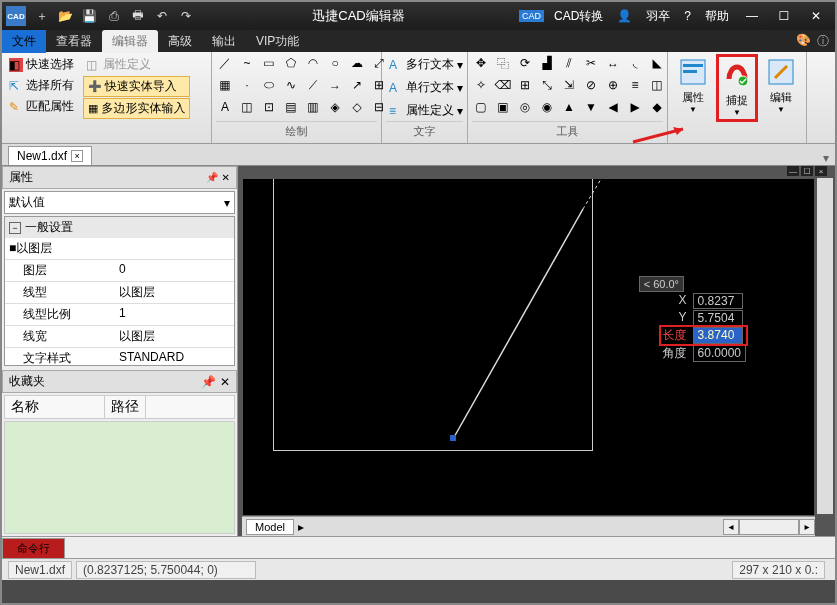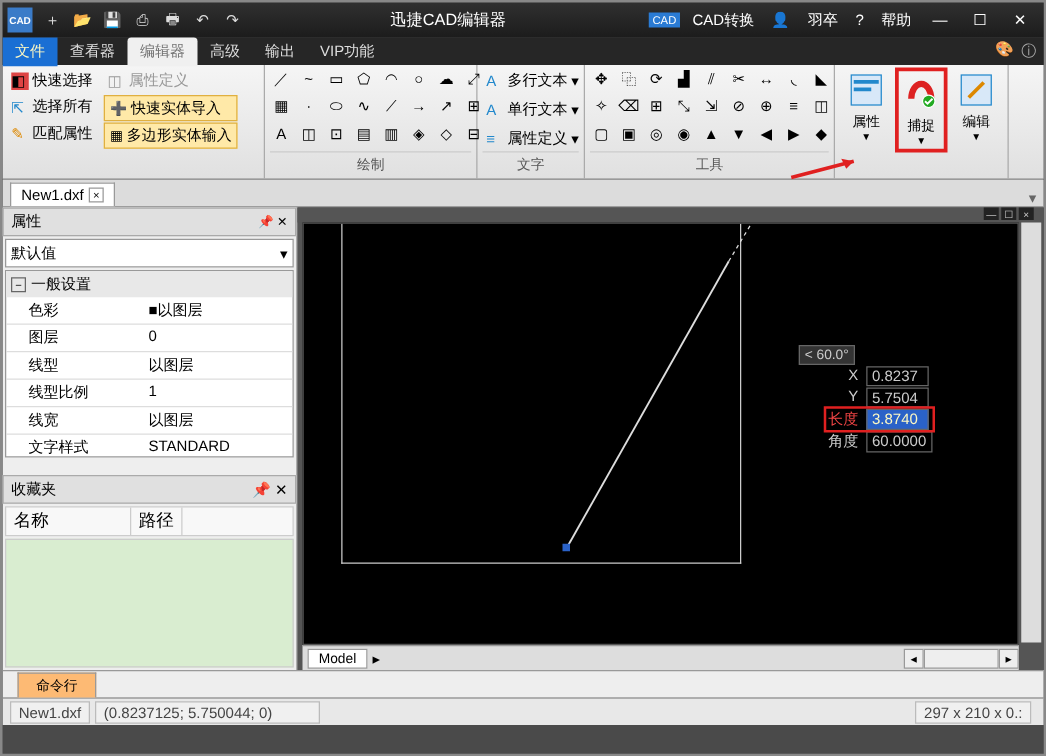--- a/index.html
+++ b/index.html
@@ -6,21 +6,21 @@
 body{background:#4a4a4a;width:837px;height:605px;overflow:hidden;border:2px solid #888}
 .titlebar{height:28px;background:linear-gradient(#303030,#1c1c1c);display:flex;align-items:center;color:#fff}
 .titlebar .logo{width:20px;height:20px;background:#3a7bc8;margin:0 4px;display:flex;align-items:center;justify-content:center;font-size:8px;color:#fff;font-weight:bold}
 .titlebar .tbtn{width:24px;height:24px;display:flex;align-items:center;justify-content:center;color:#ddd;cursor:pointer}
 .titlebar .title{flex:1;text-align:center;color:#fff;font-size:13px}
 .titlebar .right{display:flex;align-items:center;gap:6px;padding-right:6px}
 .titlebar .right span{color:#fff;padding:0 4px;cursor:pointer}
 .titlebar .wbtn{width:26px;height:20px;display:flex;align-items:center;justify-content:center;color:#fff;cursor:pointer}
 .menubar{height:22px;background:#262626;display:flex;align-items:center;color:#ddd}
 .menubar .tab{padding:3px 10px;cursor:pointer;position:relative}
-.menubar .tab.file{background:#1a6fd4;color:#fef9c3}
+.menubar .tab.file{background:#1a6fd4;color:#000000}
 .menubar .tab.active{background:#f0f0f0;color:#737373;border-top-left-radius:3px;border-top-right-radius:3px}
 .menuhelp{position:absolute;right:6px;top:50%;transform:translateY(-50%);display:flex;gap:6px}
 .menuhelp span{color:#aaa;cursor:pointer}
 .ribbon{height:92px;background:linear-gradient(#f5f5f5,#e0e0e0);display:flex;border-bottom:1px solid #999}
 .rgroup{border-right:1px solid #aaa;display:flex;flex-direction:column;padding:2px 4px}
 .rgroup .body{flex:1;display:flex;align-items:flex-start;gap:2px}
 .rgroup .label{text-align:center;font-size:11px;color:#555;padding:2px 0;border-top:1px solid #ccc}
 .smallbtn{display:flex;align-items:center;gap:3px;padding:2px 3px;cursor:pointer;white-space:nowrap}
 .smallbtn .ic{width:14px;height:14px;display:inline-block}
 .bigbtn{display:flex;flex-direction:column;align-items:center;justify-content:center;padding:2px 4px;cursor:pointer;width:42px}
@@ -37,21 +37,21 @@
 .panelhead{background:#e0e0e0;border:1px solid #aaa;display:flex;justify-content:space-between;align-items:center;padding:2px 6px;font-size:12px}
 .panelhead .pin{cursor:pointer;font-size:10px}
 .combo{background:#fff;border:1px solid #999;margin:2px;padding:2px 4px;display:flex;justify-content:space-between;align-items:center}
 .proptree{background:#fff;border:1px solid #999;margin:0 2px;flex:0 0 auto;position:relative;height:150px}
 .proptree .row{display:flex;border-bottom:1px solid #ddd;font-size:11px}
 .proptree .row .k{width:110px;padding:2px 4px 2px 18px}
 .proptree .row .v{flex:1;padding:2px 4px}
 .proptree .grprow{background:#e8e8e8;display:flex;align-items:center;padding:2px 4px;font-size:11px}
 .proptree .grprow .tgl{width:12px;height:12px;border:1px solid #666;display:flex;align-items:center;justify-content:center;margin-right:4px;font-size:9px}
 .proptree .scroll{overflow-y:auto;height:100%}
-.favhead{background:#e0e0e0;border:1px solid #aaa;display:flex;justify-content:space-between;align-items:center;padding:2px 6px;margin-top:14px}
+.favhead{background:#e0e0e0;border:1px solid #aaa;display:flex;justify-content:space-between;align-items:center;padding:2px 6px;margin-top:4px}
 .favcols{display:flex;background:#f8f8f8;border:1px solid #ccc;margin:2px}
 .favcols span{padding:2px 6px;border-right:1px solid #ccc;font-size:14px}
 .favbody{flex:1;background:#d9edd0;margin:0 2px 2px 2px;border:1px solid #ccc}
 .canvaswrap{flex:1;display:flex;flex-direction:column;background:#555}
 .cvcontrols{height:12px;background:#555;display:flex;justify-content:flex-end;gap:2px;padding-right:8px}
 .cvcontrols span{width:12px;height:10px;background:#222;color:#ccc;font-size:8px;display:flex;align-items:center;justify-content:center;cursor:pointer}
 .canvas{flex:1;background:#000;position:relative;margin:0 20px 0 4px;border:1px solid #555;overflow:hidden}
 .rect{position:absolute;left:30px;top:0;width:320px;height:272px;border:1px solid #ccc;border-top:none}
 .dashline{position:absolute;left:210px;top:0;width:350px;height:260px}
 .angleind{position:absolute;right:130px;top:97px;color:#ccc;background:#333;border:1px solid #666;padding:1px 4px;font-size:11px}
@@ -60,21 +60,21 @@
 .coord-table .r .lbl{width:32px;text-align:right;padding-right:6px}
 .coord-table .r .val{border:1px solid #666;background:#000;padding:0 4px;min-width:50px}
 .coord-table .r.hi .val{background:#2a62c8;color:#fef9c3}
 .coord-table .r.hi{outline:2px solid #e02020}
 .vscroll{position:absolute;right:2px;top:12px;bottom:22px;width:16px;background:#ddd}
 .modeltabs{height:20px;background:#ddd;display:flex;align-items:center;padding-left:4px;border-top:1px solid #999;margin:0 20px 0 4px}
 .modeltab{background:#fff;border:1px solid #999;padding:1px 8px;font-size:11px;cursor:pointer}
 .modeltabs .sc{margin-left:auto;display:flex}
 .modeltabs .sc span{width:16px;height:16px;border:1px solid #999;background:#eee;display:flex;align-items:center;justify-content:center;cursor:pointer;font-size:10px}
 .cmdline{height:22px;background:#eee;border-top:1px solid #999;display:flex;align-items:flex-end}
-.cmdtab{background:#fdba74;border:1px solid #999;border-bottom:none;padding:2px 14px;margin-left:12px;font-size:11px}
+.cmdtab{background:#b91c1c;border:1px solid #999;border-bottom:none;padding:2px 14px;margin-left:0;font-size:11px}
 .statusbar{height:22px;background:#e8e8e8;border-top:1px solid #999;display:flex;align-items:center;padding:0 6px;font-size:11px;color:#444}
 .statusbar .cell{border:1px solid #bbb;padding:1px 6px;margin-right:4px;background:#f0f0f0}
 svg{overflow:visible}
 </style>
 </head>
 <body>
 
 <div class="titlebar">
   <div class="logo">CAD</div>
   <div class="tbtn">＋</div>
@@ -272,21 +272,20 @@
         <span>▾</span>
     </div>
     <div class="proptree">
       <div class="scroll">
         <div class="grprow">
           <span class="tgl">−</span>
           <span>一般设置</span>
         </div>
         <div id="proprows">
             <div class="row">
-              <div class="k">色彩</div>
               <div class="v">■以图层</div>
             </div>
             <div class="row">
               <div class="k">图层</div>
               <div class="v">0</div>
             </div>
             <div class="row">
               <div class="k">线型</div>
               <div class="v">以图层</div>
             </div>

